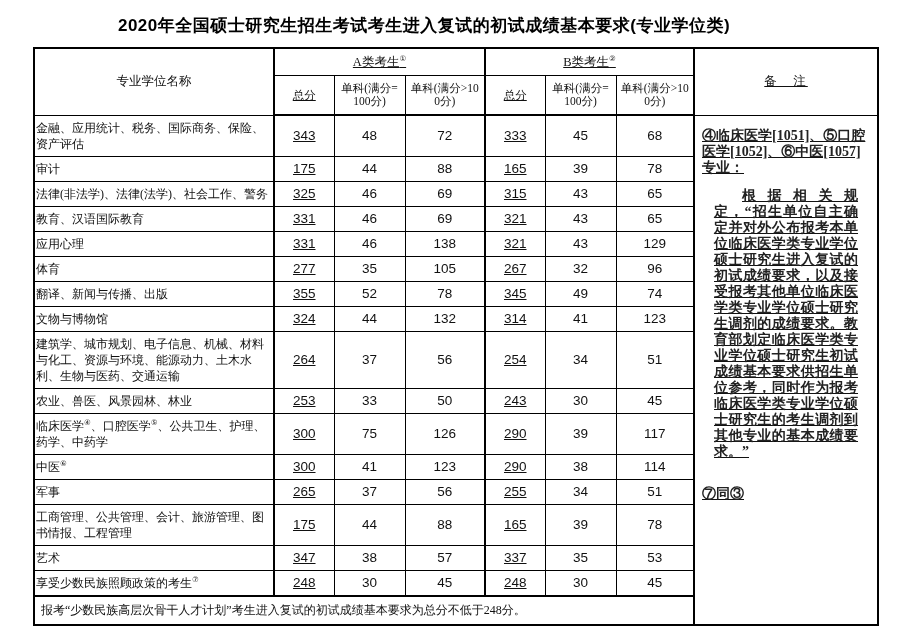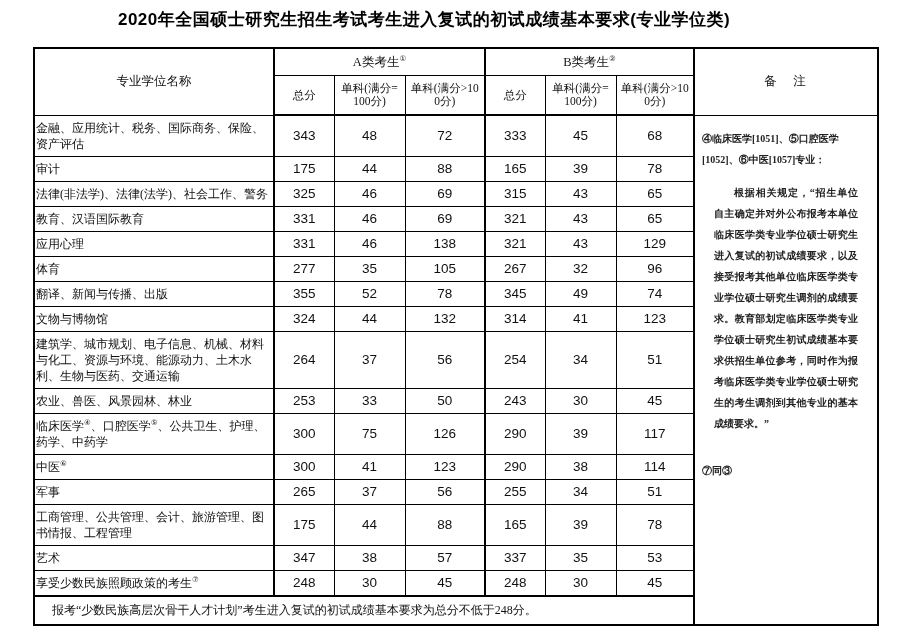--- a/index.html
+++ b/index.html
@@ -1,60 +1,60 @@
 <!DOCTYPE html>
 <html><head>
 <meta charset="utf-8">
 <style>
   html,body{margin:0;padding:0;}
   body{
     width:900px;height:640px;background:#ffffff;color:#111;
     font-family:"Liberation Serif", serif;overflow:hidden;position:relative;
   }
   .title{
-    position:absolute;top:8px;left:0;width:848px;text-align:center;
+    position:absolute;top:14px;left:0;width:848px;text-align:center;
     font-family:"Liberation Sans", sans-serif;font-weight:bold;
     font-size:17px;letter-spacing:.5px;margin:0;color:#000;
   }
   table.score-table{
     position:absolute;top:47px;left:33px;width:844px;
     border-collapse:collapse;table-layout:fixed;
     border:2px solid #000;
   }
   .score-table th,.score-table td{
     border:1px solid #000;padding:2px 3px;color:#111;
   }
   
-  .bl2{border-left:2px solid #000 !important;}
+  .bl2{border-left:2px solid #000 !important;text-decoration:underline;}
   thead tr.subhead th{border-bottom:2px solid #000;}
   tr.footer-row td{border-top:2px solid #000;}
 
   thead th{font-weight:normal;text-align:center;vertical-align:middle;}
   tr.grouphead th{height:22px;font-size:12.5px;}
   tr.subhead th{height:34px;font-size:11.5px;line-height:13px;word-break:break-all;padding:2px 4px;}
   th.col-name{font-size:13px;}
   th.remark-h{font-size:13px;letter-spacing:2px;margin-top:24px;}
 
   td.name{
     font-size:12px;line-height:16px;padding:4px 1px;vertical-align:middle;
     word-break:break-all;
   }
   td.num{
     font-family:"Liberation Sans", sans-serif;font-size:13.5px;
     text-align:center;vertical-align:middle;
   }
   td.remark-cell{
     vertical-align:top;padding:12px 7px 6px 7px;
   }
-  .note{font-size:10px;line-height:21px;font-weight:bold;color:#222;}
+  .note{font-size:14px;line-height:16px;font-weight:bold;color:#222;}
   .note-head{text-align:left;}
   .note-body{margin:12px;text-indent:2em;text-align:justify;}
   .note-2{margin-top:26px;}
   tr.footer-row td{
-    font-size:12px;padding:5px 17px;height:16px;vertical-align:middle;
+    font-size:12px;padding:5px 6px;height:16px;vertical-align:middle;
   }
   sup{font-size:7.5px;line-height:0;vertical-align:super;}
 </style>
 </head>
 <body>
 
 <div class="page">
   <h1 class="title">2020年全国硕士研究生招生考试考生进入复试的初试成绩基本要求(专业学位类)</h1>
 
   <table class="score-table">

